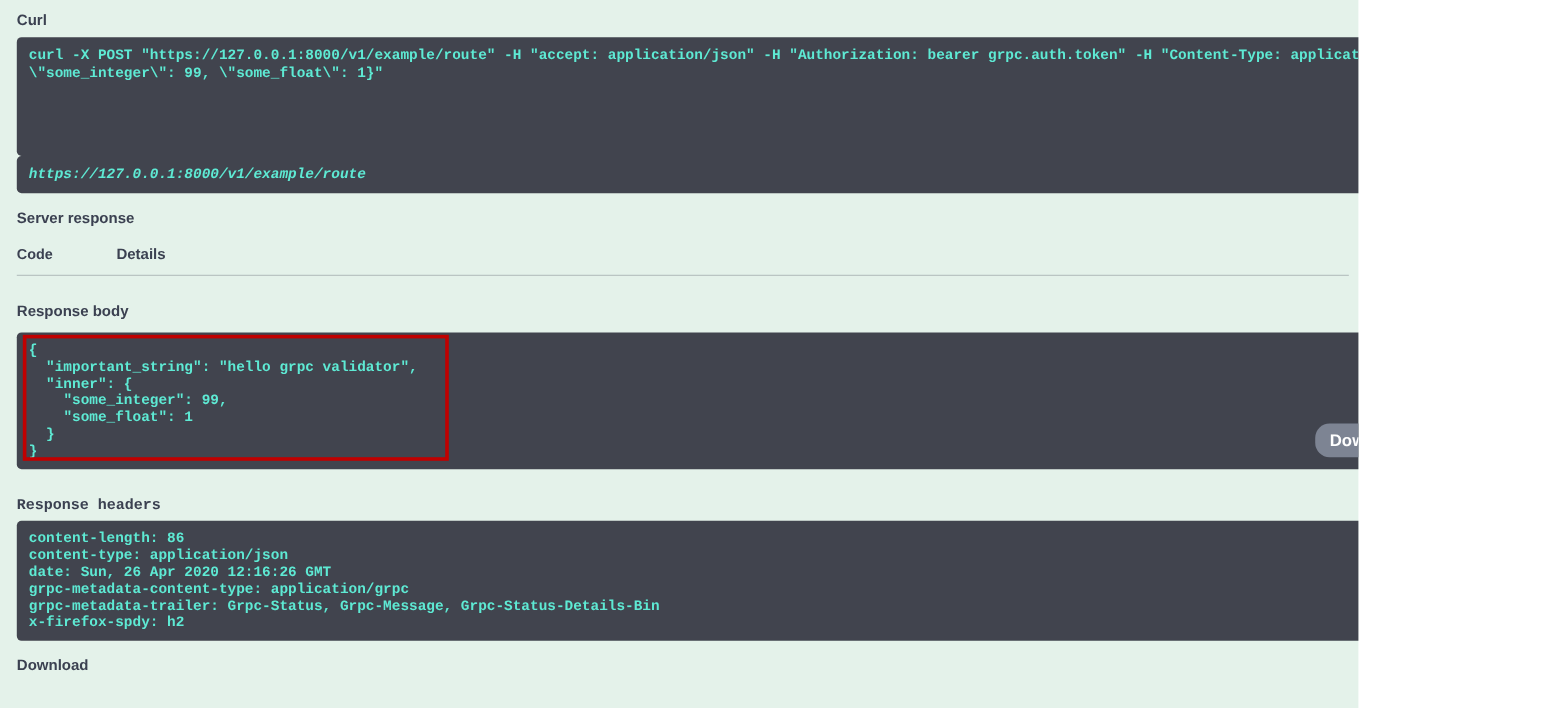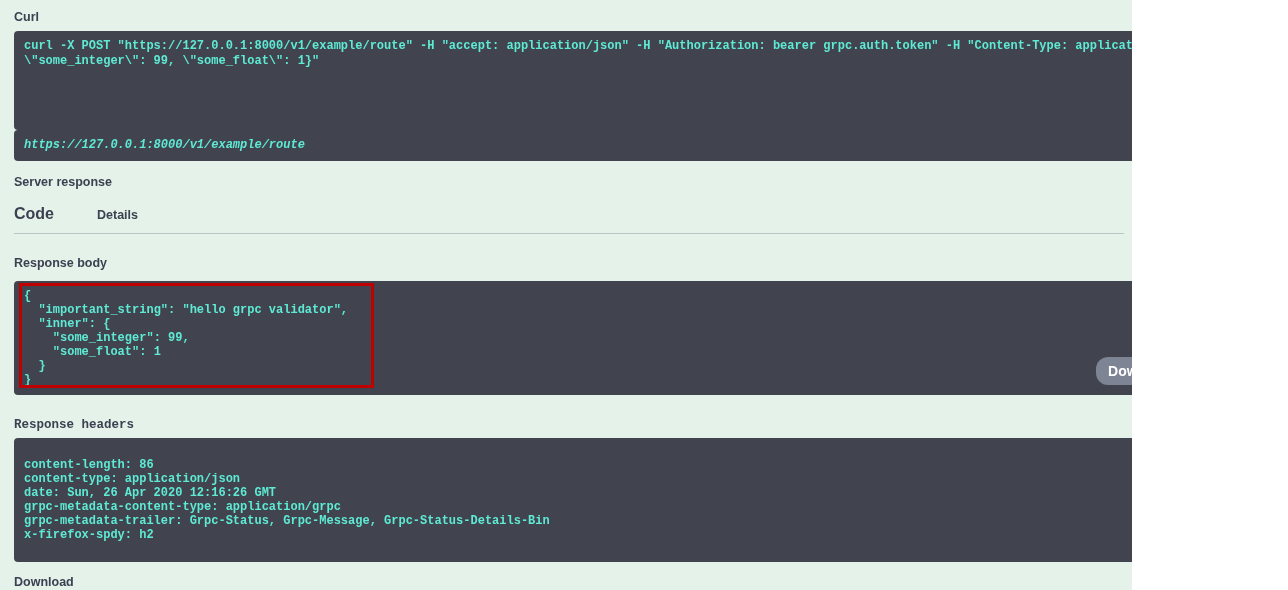--- a/index.html
+++ b/index.html
@@ -37,21 +37,21 @@
   .request-url-label { margin:13px 0 6px 0; }
   .url-block { padding:8px 10px;font-style:italic; }
   .server-response-label { margin:14px 0 0 0; }
 
   .resp-head {
     display:flex;
     align-items:baseline;
     padding:16px 0 10px 0;
     border-bottom:1px solid rgba(59,65,81,.25);
   }
-  .col-code { width:83px; font-size:16px; font-weight:700; }
+  .col-code { width:83px; font-size:12px; font-weight:700; }
   .col-details { font-size:12.5px; font-weight:700; }
 
   .resp-row { display:flex; padding-top:7px; }
   .cell-code { width:83px; }
   .code-badge {
     display:inline-block;
     margin-left:-4px;
     border:3px solid #c00000;
     padding:2px 12px 6px 6px;
     font-size:14px;
@@ -78,21 +78,21 @@
     color:#ffffff;
     font-family:"Liberation Sans", sans-serif;
     font-weight:700;
     font-size:14px;
     border:none;
     border-radius:12px;
     padding:6px 12px;
     cursor:pointer;
   }
   .headers-label { margin:23px 0 6px 0;font-family:Liberation Mono, monospace; }
-  .headers-block { padding:20px 10px; line-height:14px; }
+  .headers-block { padding:8px 10px; line-height:14px; }
   .responses-heading { margin:13px 0 0 0; }
 </style>
 </head>
 <body>
 
 <div class="page">
 
   <div class="section-label curl-label">Curl</div>
 
   <pre class="code-block curl-block">curl -X POST "https://127.0.0.1:8000/v1/example/route" -H "accept: application/json" -H "Authorization: bearer grpc.auth.token" -H "Content-Type: application/json" -d "{ \"some_integer\": 99, \"some_float\": 1}"</pre>

